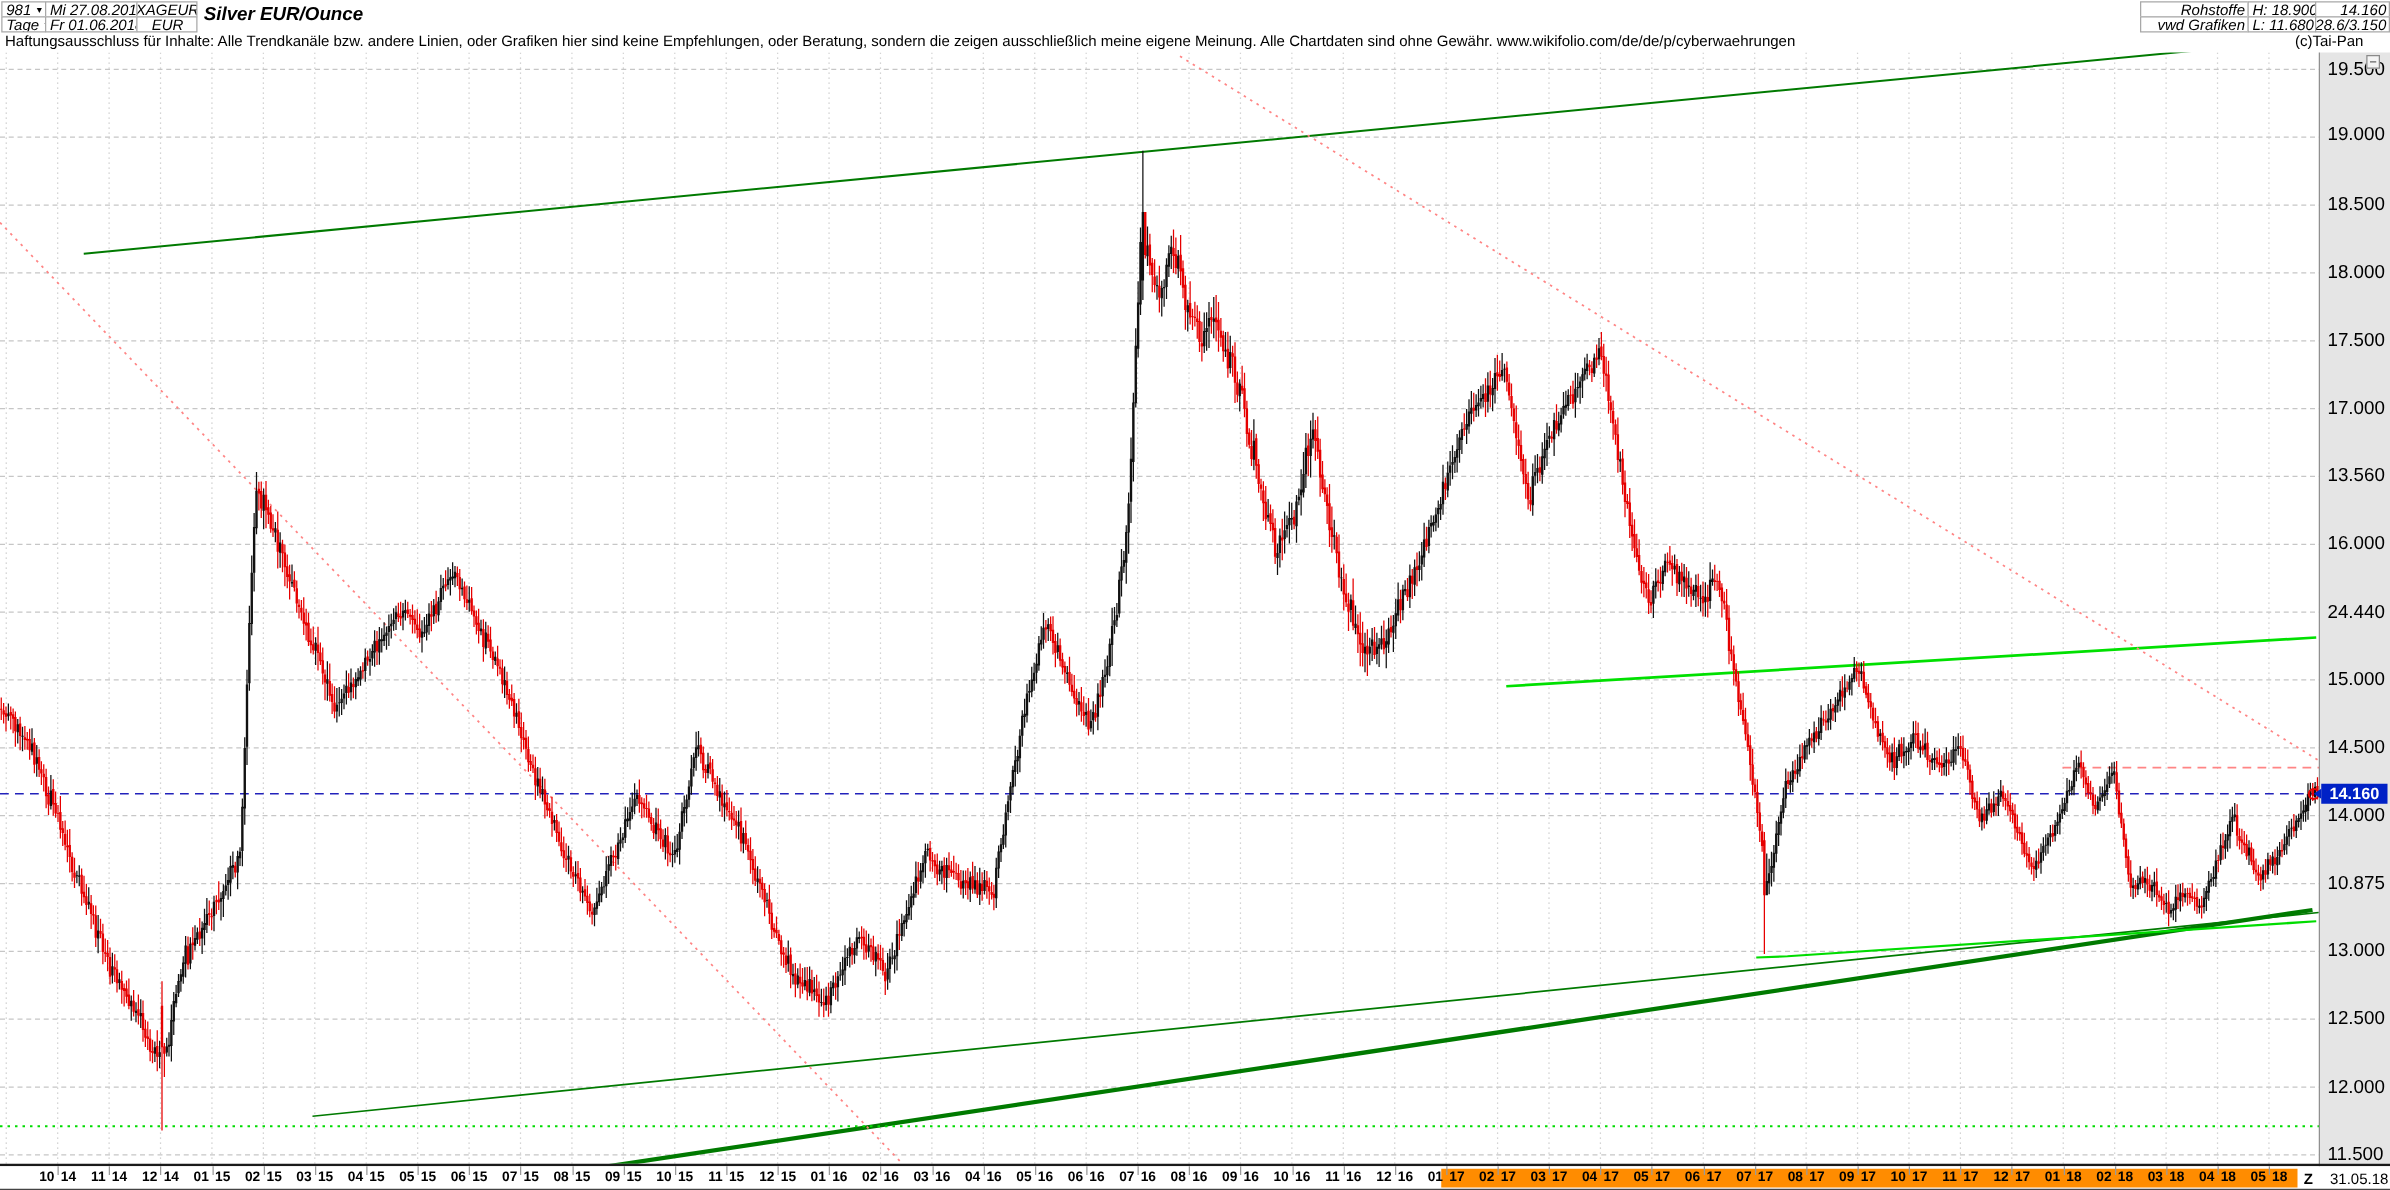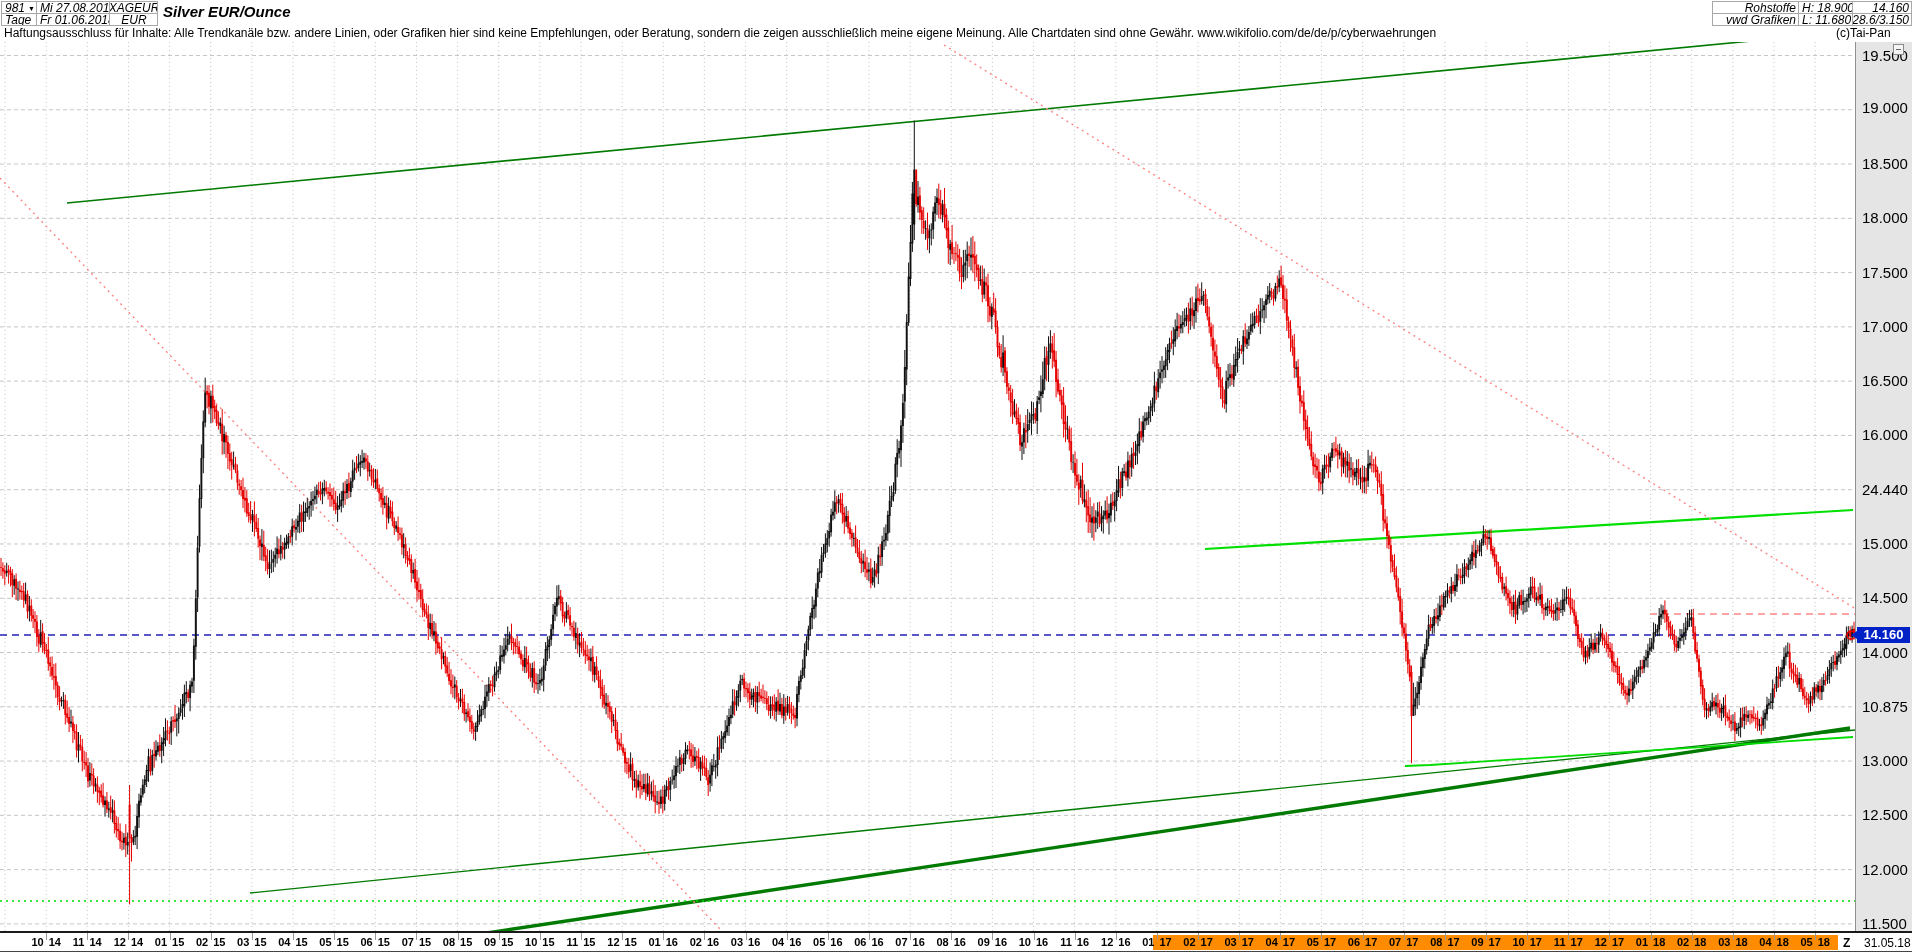--- a/index.html
+++ b/index.html
@@ -195,21 +195,21 @@
     </svg>
 </div>
 
 <div id="pricestrip">
     <div class="ylab" style="top: 5.5px;">19.500</div>
     <div class="ylab" style="top: 46px; margin-top: 12px;">19.000</div>
     <div class="ylab" style="top: 114.05px;">18.500</div>
     <div class="ylab" style="top: 168.325px;">18.000</div>
     <div class="ylab" style="top: 222.6px;">17.500</div>
     <div class="ylab" style="top: 276.875px;">17.000</div>
-    <div class="ylab" style="top: 331.15px;">16.500</div>
+    <div class="ylab" style="top: 331.15px;">13.560</div>
     <div class="ylab" style="top: 385.425px;">16.000</div>
     <div class="ylab" style="top: 439.7px;">24.440</div>
     <div class="ylab" style="top: 493.975px;">15.000</div>
     <div class="ylab" style="top: 548.25px;">14.500</div>
     <div class="ylab" style="top: 602.525px;">14.000</div>
     <div class="ylab" style="top: 656.8px;">10.875</div>
     <div class="ylab" style="top: 711.075px;">13.000</div>
     <div class="ylab" style="top: 765.35px;">12.500</div>
     <div class="ylab" style="top: 819.625px;">12.000</div>
     <div class="ylab" style="top: 873.9px;">11.500</div>

